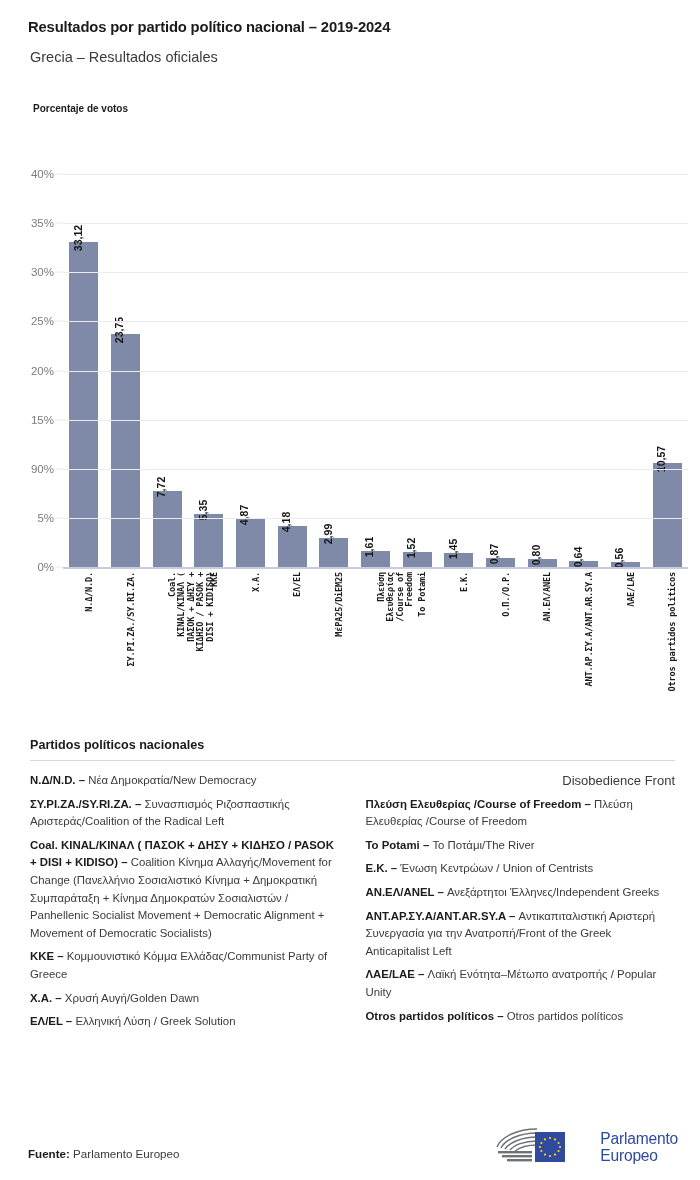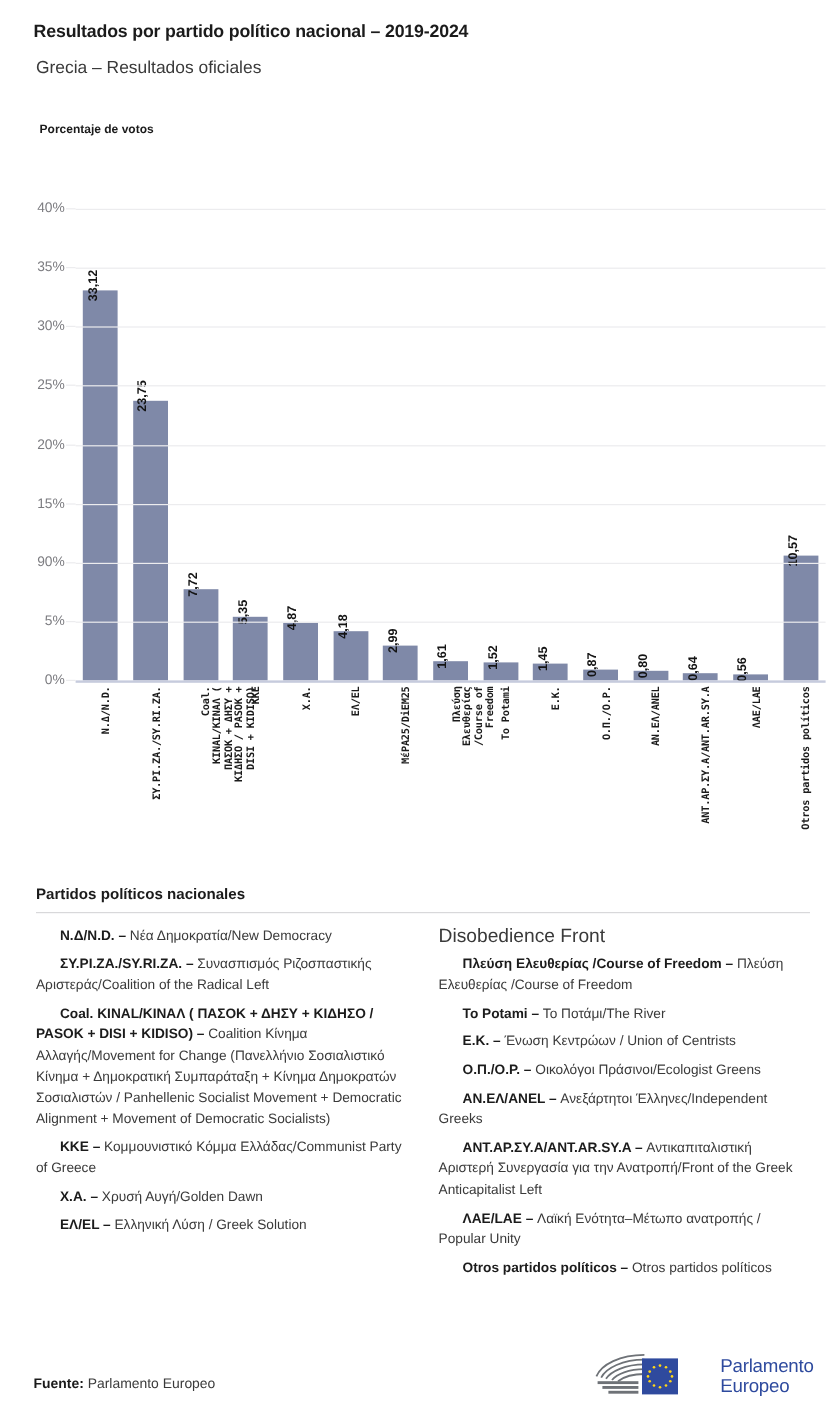--- a/index.html
+++ b/index.html
@@ -101,24 +101,25 @@
   .legend-cols {
     display: flex; gap: 26px; margin-top: 11px;
     align-items: flex-start;
   }
   .legend-col { width: 310px; }
   .legend-col.right { width: 310px; }
   .legend-item {
     font-size: 11.4px; line-height: 17.6px; color: #3a3a3a;
     margin-bottom: 6px;
   }
-  .legend-item b { color: #1b1b1b; font-weight: bold; margin-left: 20px; }
+  .legend-item b { color: #1b1b1b; font-weight: bold; }
   .legend-cont {
-    font-size: 16px; line-height: 17.6px; color: #3a3a3a;
+    font-size: 13px; line-height: 17.6px; color: #3a3a3a;
     margin-bottom: 6px;
+    text-align: right;
   }
 
   
   .footer { position: absolute; left: 0; top: 1120px; width: 700px; height: 60px; }
   .source {
     position: absolute; left: 28px; top: 27px;
     font-size: 11.6px; color: #3a3a3a;
   }
   .source b { font-weight: bold; color: #1b1b1b; }
   .logo {
@@ -313,21 +314,20 @@
           <div class="legend-item"><b>Coal. KINAL/ΚΙΝΑΛ ( ΠΑΣΟΚ + ΔΗΣΥ + ΚΙΔΗΣΟ / PASOK + DISI + KIDISO) –</b><span> Coalition Κίνημα Αλλαγής/Movement for Change (Πανελλήνιο Σοσιαλιστικό Κίνημα + Δημοκρατική Συμπαράταξη + Κίνημα Δημοκρατών Σοσιαλιστών / Panhellenic Socialist Movement + Democratic Alignment + Movement of Democratic Socialists)</span></div>
           <div class="legend-item"><b>KKE –</b><span> Κομμουνιστικό Κόμμα Ελλάδας/Communist Party of Greece</span></div>
           <div class="legend-item"><b>Χ.Α. –</b><span> Χρυσή Αυγή/Golden Dawn</span></div>
           <div class="legend-item"><b>ΕΛ/EL –</b><span> Ελληνική Λύση / Greek Solution</span></div>
         </div>
       <div class="legend-col right" id="legend-right">
           <div class="legend-cont">Disobedience Front</div>
           <div class="legend-item"><b>Πλεύση Ελευθερίας /Course of Freedom –</b><span> Πλεύση Ελευθερίας /Course of Freedom</span></div>
           <div class="legend-item"><b>To Potami –</b><span> Το Ποτάμι/The River</span></div>
           <div class="legend-item"><b>E.K. –</b><span> Ένωση Κεντρώων / Union of Centrists</span></div>
-          <div class="legend-item"><b>Ο.Π./O.P. –</b><span> Οικολόγοι Πράσινοι/Ecologist Greens</span></div>
           <div class="legend-item"><b>ΑΝ.ΕΛ/ANEL –</b><span> Ανεξάρτητοι Έλληνες/Independent Greeks</span></div>
           <div class="legend-item"><b>ΑΝΤ.ΑΡ.ΣΥ.Α/ANT.AR.SY.A –</b><span> Αντικαπιταλιστική Αριστερή Συνεργασία για την Ανατροπή/Front of the Greek Anticapitalist Left</span></div>
           <div class="legend-item"><b>ΛΑΕ/LAE –</b><span> Λαϊκή Ενότητα–Μέτωπο ανατροπής / Popular Unity</span></div>
           <div class="legend-item"><b>Otros partidos políticos –</b><span> Otros partidos políticos</span></div>
         </div>
     </div>
   </div>
 
   <div class="footer">
     <div class="source">

